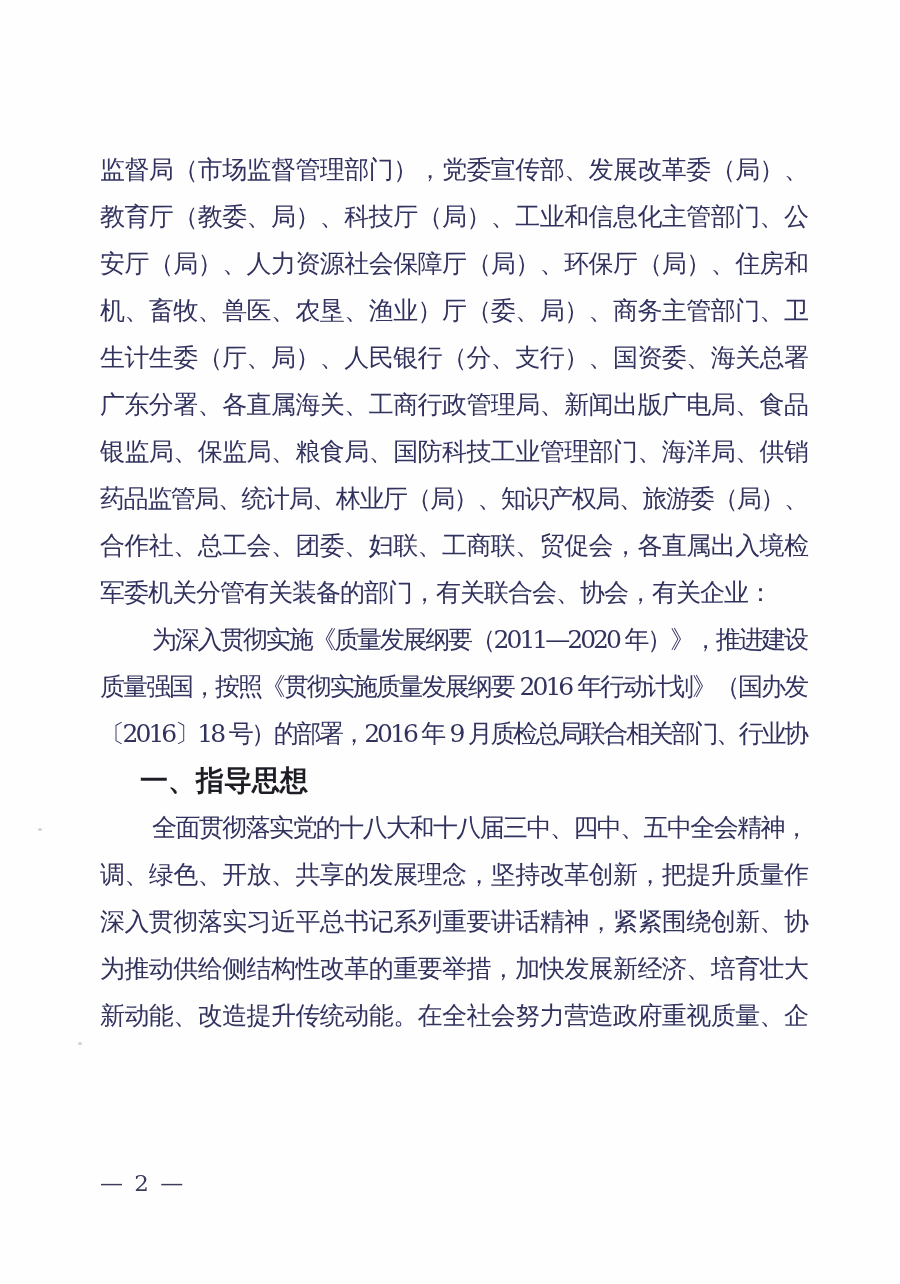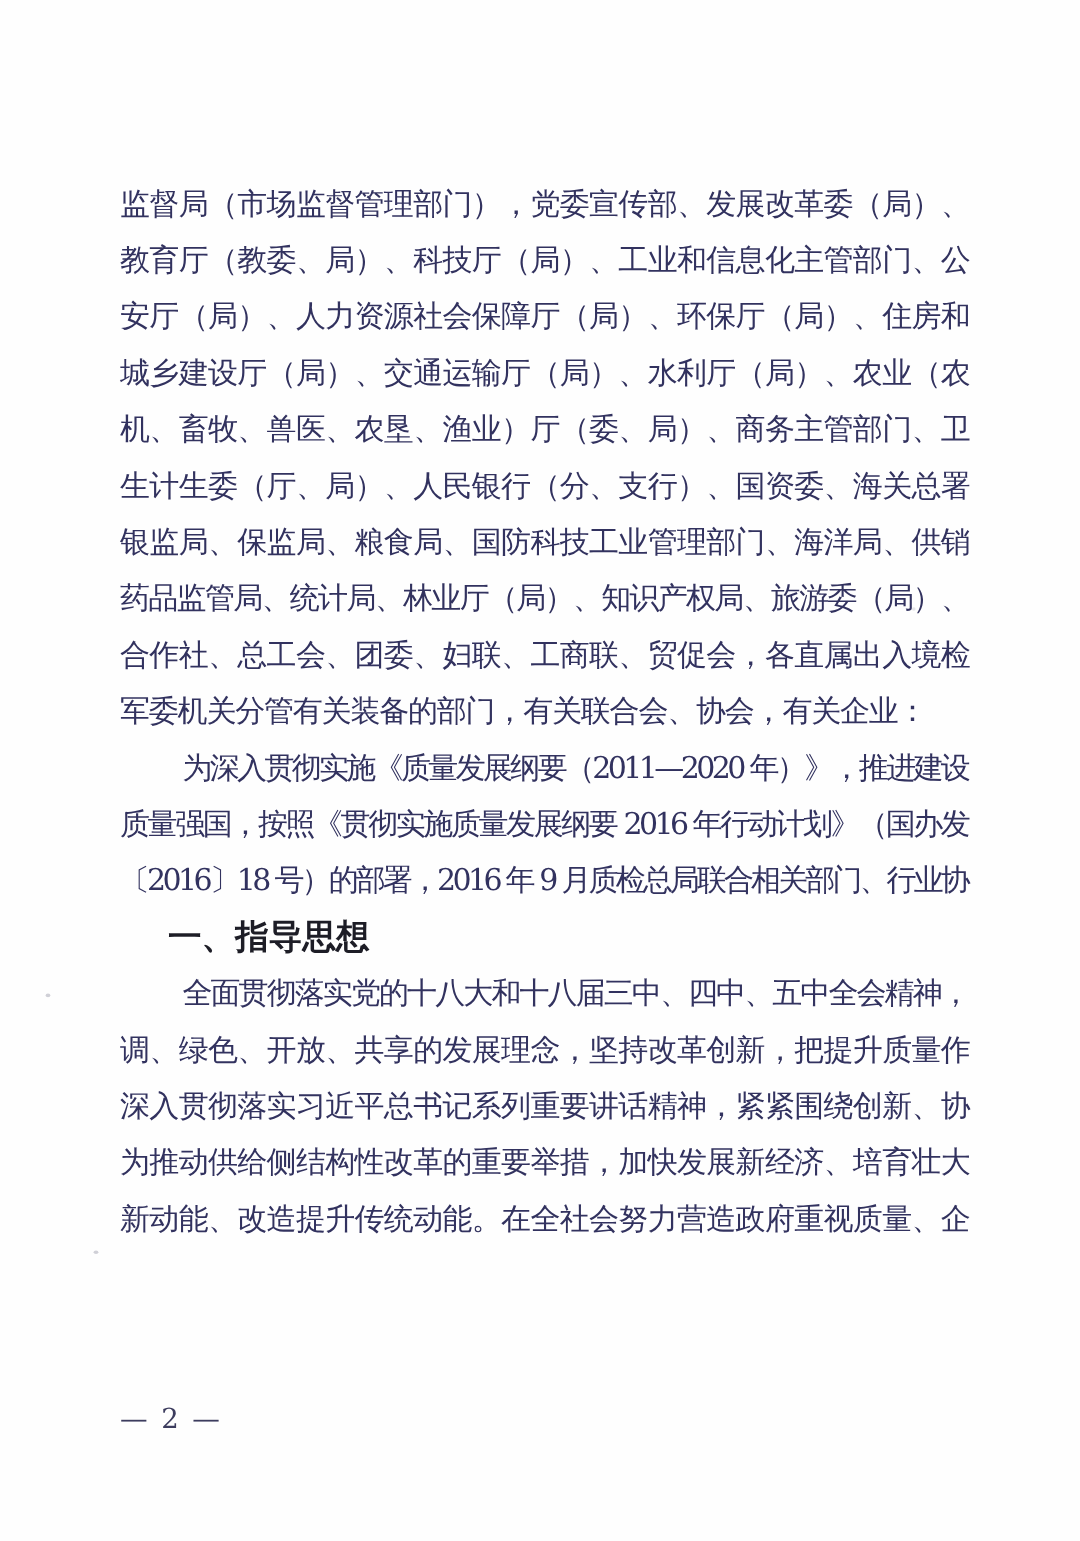--- a/index.html
+++ b/index.html
@@ -32,21 +32,21 @@
   .ln.end {
     text-align: center;
     text-align-last: left;
     letter-spacing: -1px;
   }
   .ln.ind { text-indent: 52px; }
   .ln.head {
     text-align: left;
     text-align-last: left;
     text-indent: 40px;
-    font-family: Liberation Sans, sans-serif;
+    font-family: Liberation Serif, serif;
     font-weight: 700;
     font-size: 28px;
     letter-spacing: 0;
     color: #1d1d26;
   }
   .footer {
     position: absolute;
     left: 100px;
     top: 1170px;
     font-size: 23px;
@@ -67,23 +67,23 @@
 </style>
 </head>
 <body>
 
 <div class="sheet">
 
   <div class="text-block">
     <div class="ln">监督局（市场监督管理部门），党委宣传部、发展改革委（局）、</div>
     <div class="ln">教育厅（教委、局）、科技厅（局）、工业和信息化主管部门、公</div>
     <div class="ln">安厅（局）、人力资源社会保障厅（局）、环保厅（局）、住房和</div>
-    <div class="ln">城乡建设厅（局）、交通运输厅（局）、水利厅（局）、农业（农</div>
     <div class="ln">机、畜牧、兽医、农垦、渔业）厅（委、局）、商务主管部门、卫</div>
     <div class="ln">生计生委（厅、局）、人民银行（分、支行）、国资委、海关总署</div>
+    <div class="ln">广东分署、各直属海关、工商行政管理局、新闻出版广电局、食品</div>
     <div class="ln">银监局、保监局、粮食局、国防科技工业管理部门、海洋局、供销</div>
     <div class="ln">药品监管局、统计局、林业厅（局）、知识产权局、旅游委（局）、</div>
     <div class="ln">合作社、总工会、团委、妇联、工商联、贸促会，各直属出入境检</div>
     <div class="ln end">军委机关分管有关装备的部门，有关联合会、协会，有关企业：</div>
     <div class="ln ind">为深入贯彻实施《质量发展纲要（2011—2020 年）》，推进建设</div>
     <div class="ln">质量强国，按照《贯彻实施质量发展纲要 2016 年行动计划》（国办发</div>
     <div class="ln">〔2016〕18 号）的部署，2016 年 9 月质检总局联合相关部门、行业协</div>
     <div class="ln head">一、指导思想</div>
     <div class="ln ind">全面贯彻落实党的十八大和十八届三中、四中、五中全会精神，</div>
     <div class="ln">调、绿色、开放、共享的发展理念，坚持改革创新，把提升质量作</div>

